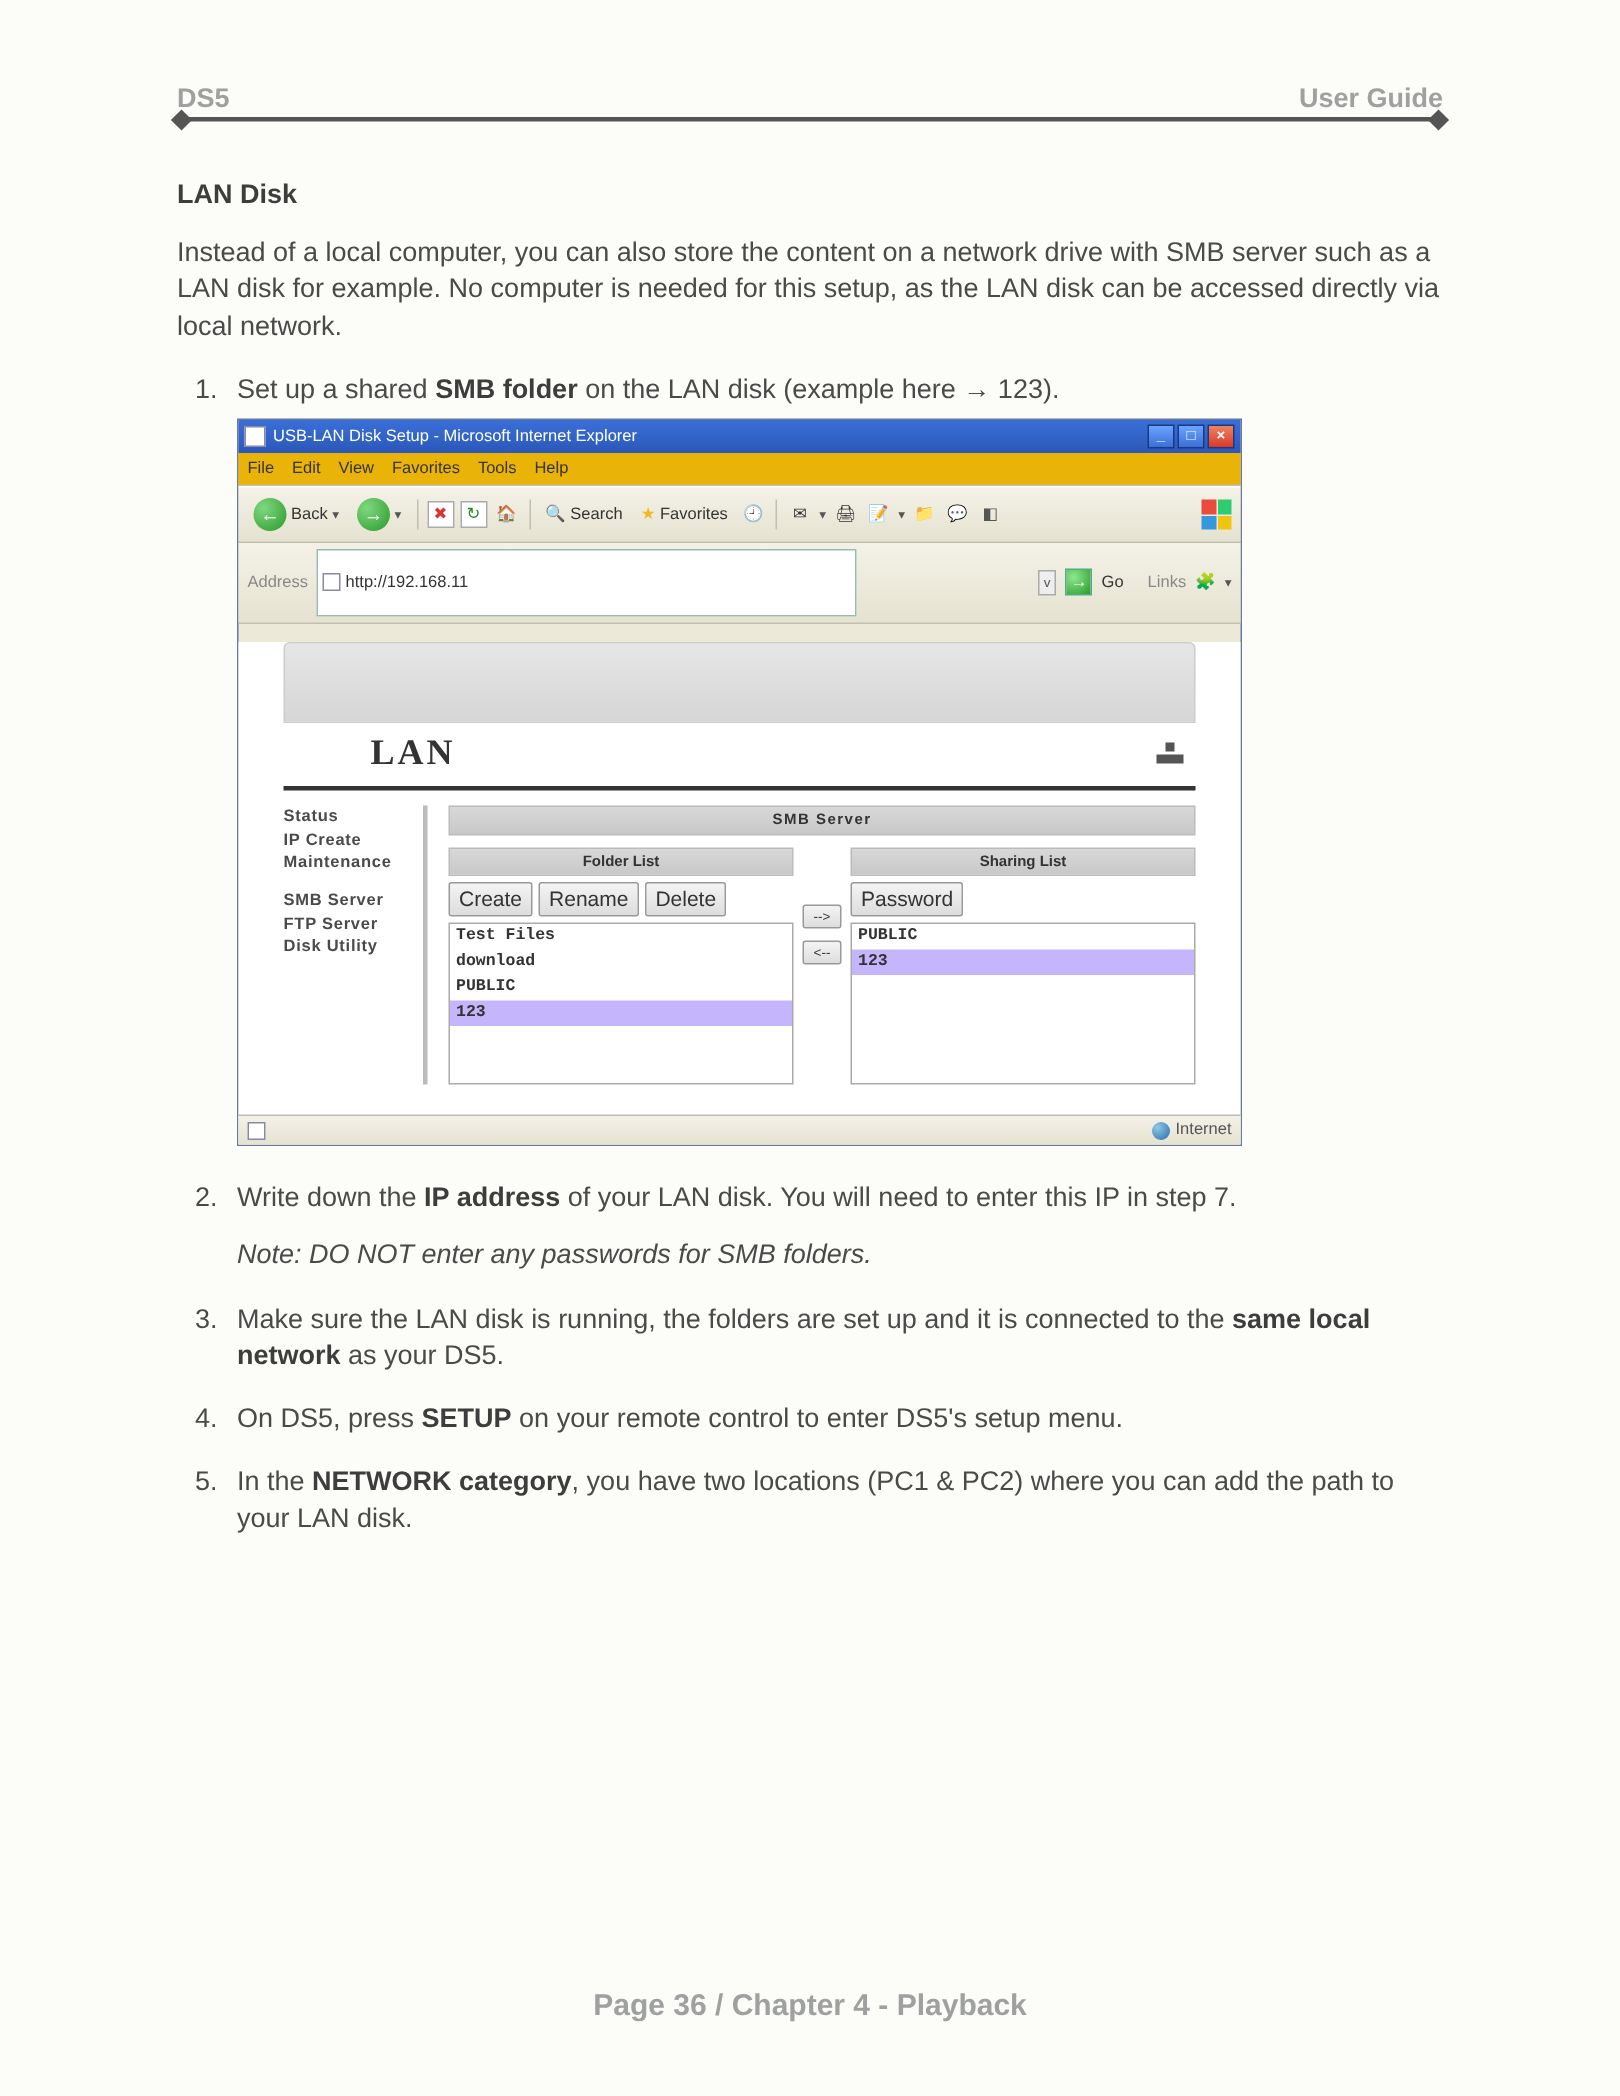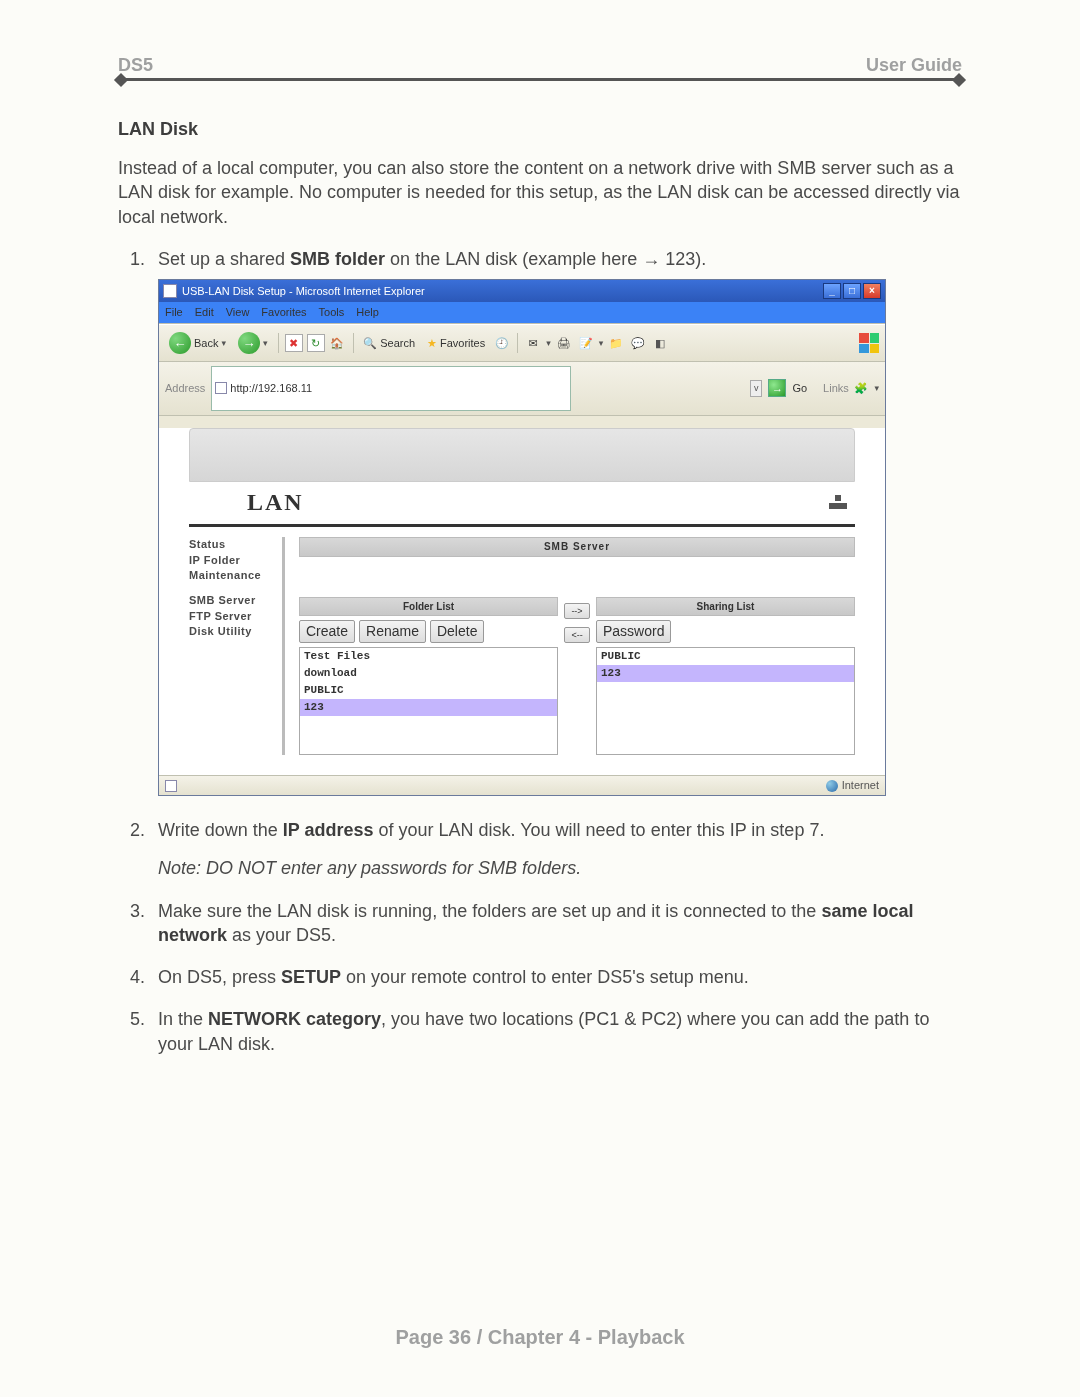--- a/index.html
+++ b/index.html
@@ -21,29 +21,29 @@
   .body-text { font-size: 18px; line-height: 1.35; color:#4a4a4a; margin-bottom: 18px;}
   ol.steps { list-style: none; padding-left: 40px; }
   ol.steps > li { font-size: 18px; line-height: 1.35; margin-bottom: 18px; position: relative; }
   ol.steps > li::before { position: absolute; left: -28px; }
   li.n1::before{content:'1.';} li.n2::before{content:'2.';} li.n3::before{content:'3.';} li.n4::before{content:'4.';} li.n5::before{content:'5.';}
   .note { font-style: italic; }
   .footer { position: absolute; bottom: 48px; left:0; right:0; text-align:center; color:#9fa0a0; font-weight:bold; font-size:20px;}
   .b { font-weight: bold; color:#3d3d3d;}
 
   
-  .ie-window { width: 728px; margin: 8px 0 22px 0; border: 1px solid #6a7a9c; background: #ece9d8; font-family: Tahoma, Arial, sans-serif; font-size: 11px; color:#333;}
+  .ie-window { width: 670px; margin: 8px 0 22px 0; border: 1px solid #6a7a9c; background: #ece9d8; font-family: Tahoma, Arial, sans-serif; font-size: 11px; color:#333;}
   .ie-title { background: linear-gradient(#3a6fd8,#2b58b8); color:#fff; display:flex; align-items:center; justify-content:space-between; padding:2px 4px; height:22px;}
   .ie-title-left { display:flex; align-items:center; gap:5px;}
   .ie-favicon { width:14px; height:14px; background:#fff; border:1px solid #88a;}
   .win-btns { display:flex; gap:2px;}
   .win-btn { width:18px; height:16px; border:1px solid #1a3a80; display:inline-flex; align-items:center; justify-content:center; font-size:10px; font-weight:bold;}
   .btn-min,.btn-max{ background: linear-gradient(#6ca3ff,#3a6fd8); color:#fff;}
   .btn-close{ background: linear-gradient(#f08060,#d83a2a); color:#fff;}
-  .ie-menu { display:flex; gap:12px; padding:3px 6px; border-bottom:1px solid #c0c0b0; background:#3b82f6;}
+  .ie-menu { display:flex; gap:12px; padding:3px 6px; border-bottom:1px solid #c0c0b0; background:#eab308;}
   .ie-tool { display:flex; align-items:center; gap:4px; padding:5px 6px; border-top:1px solid #fff; border-bottom:1px solid #c0c0b0; background:linear-gradient(#f4f2e8,#e5e2d0);}
   .tool-sep{ width:1px; height:20px; background:#c0c0b0; margin:0 2px;}
   .tb-btn { display:inline-flex; align-items:center; gap:3px; padding:2px 4px;}
   .circle { width:22px; height:22px; border-radius:50%; display:inline-flex; align-items:center; justify-content:center; color:#fff; font-size:13px; font-weight:bold;}
   .c-green{ background: radial-gradient(circle at 30% 30%, #7fd87f,#2a9a2a);}
   .sq { width:18px; height:18px; border:1px solid #aaa; display:inline-flex; align-items:center; justify-content:center; background:#fff;}
   .ie-addr { display:flex; align-items:center; gap:6px; padding:4px 6px; border-bottom:1px solid #c0c0b0; background:linear-gradient(#f4f2e8,#e5e2d0);}
   .addr-label{ color:#888;}
   .addr-input{ flex:0 0 360px; border:1px solid #9ba; padding:14px 3px; background:#fff; display:flex; align-items:center; gap:3px;}
   .go-btn{ width:18px; height:18px; background: radial-gradient(circle at 30% 30%, #8ee88e,#2a9a2a); border:1px solid #5a8; color:#fff; display:inline-flex; align-items:center; justify-content:center;}
@@ -57,21 +57,21 @@
   .net-icon{ width:18px; height:14px; position:relative;}
   .net-icon::before{content:''; position:absolute; top:0; left:6px; width:6px; height:6px; background:#555;}
   .net-icon::after{content:''; position:absolute; bottom:0; left:0; width:18px; height:6px; background:#555;}
   .hr-thick{ height:3px; background:#333; margin:0 30px 10px 30px;}
   .cfg-row{ display:flex; margin:0 30px; gap:14px;}
   .sidebar{ width:96px; font-size:11px; font-weight:bold; color:#4a4a4a; letter-spacing:0.5px; border-right:3px solid #bbb; padding-right:8px;}
   .sidebar .grp{margin-bottom:10px; line-height:1.4;}
   .main{ flex:1; }
   .panel-title{ background:linear-gradient(#d8d8d8,#c8c8c8); text-align:center; font-size:10px; font-weight:bold; letter-spacing:1px; padding:2px 0; border:1px solid #bbb; margin-bottom:8px;}
   .panels{ display:flex; gap:6px; align-items:flex-start;}
-  .panel{ flex:1;margin-top:32px;}
+  .panel{ flex:1;}
   .panel-h{ background:linear-gradient(#d8d8d8,#c8c8c8); text-align:center; font-size:10px; font-weight:bold; padding:2px 0; border:1px solid #bbb;}
   .panel-btns{ display:flex; gap:4px; margin:4px 0;}
   .mini-btn{ font-size:14px; border:1px solid #999; background:linear-gradient(#f4f4f4,#ddd); padding:1px 6px; border-radius:2px;}
   .listbox{ border:1px solid #aaa; background:#fff; height:108px; font-family:"Courier New",monospace; font-size:11px; font-weight:bold; overflow:hidden;}
   .listbox div{ padding:1px 4px;}
   .listbox .sel{ background:#c4b5fd;}
   .xfer{ width:26px; display:flex; flex-direction:column; gap:8px; margin-top:38px;}
   .xfer-btn{ border:1px solid #999; background:linear-gradient(#f4f4f4,#ddd); height:16px; font-size:9px; display:flex; align-items:center; justify-content:center; border-radius:2px;}
   .ie-status{ margin-top:20px; display:flex; border-top:1px solid #c0c0b0; background:linear-gradient(#f4f2e8,#e5e2d0); padding:2px 6px; justify-content:space-between; align-items:center;}
   .stat-seg{ display:flex; align-items:center; gap:4px; font-size:11px; color:#555;}
@@ -172,21 +172,21 @@
         <div class="lan-hero"></div>
         <div class="lan-label-row">
           <span class="lan-label">LAN</span>
           <span class="net-icon"></span>
         </div>
         <div class="hr-thick"></div>
         <div class="cfg-row">
           <div class="sidebar">
             <div class="grp">
               <div>Status</div>
-              <div>IP Folder</div>
+              <div>IP Create</div>
               <div>Maintenance</div>
             </div>
             <div class="grp">
               <div>SMB Server</div>
               <div>FTP Server</div>
               <div>Disk Utility</div>
             </div>
           </div>
           <div class="main">
             <div class="panel-title">SMB Server</div>

